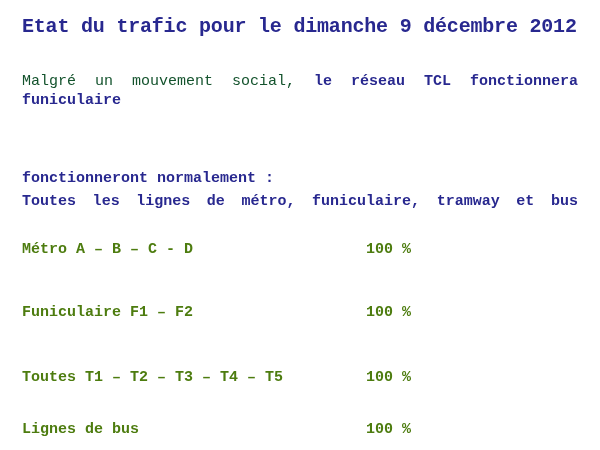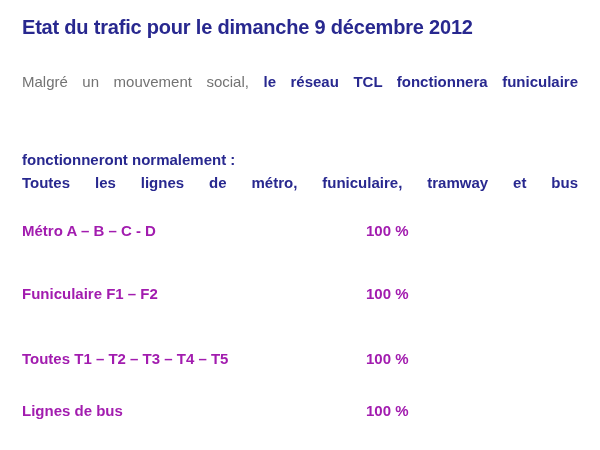--- a/index.html
+++ b/index.html
@@ -12,20 +12,21 @@
     height: 450px;
     overflow: hidden;
     font-family: "Liberation Sans", sans-serif;
   }
   .page {
     box-sizing: border-box;
     width: 600px;
     height: 450px;
     padding: 0 22px;
     background: #ffffff;
+    font-family: Liberation Mono, monospace;
   }
   .page-title {
     margin: 0;
     padding-top: 15px;
     font-size: 20px;
     line-height: 24px;
     font-weight: bold;
     color: #28288F;
     letter-spacing: -0.2px;
   }
@@ -37,42 +38,42 @@
   }
   .line {
     display: block;
   }
   .justify {
     text-align: justify;
     text-align-last: justify;
   }
   .light {
     font-weight: normal;
-    color: #737373;
+    color: #14532d;
   }
   .bold {
     font-weight: bold;
     color: #28288F;
   }
   .subheading {
     margin: 57px 0 0 0;
     font-size: 15px;
     line-height: 23px;
     font-weight: bold;
     color: #28288F;
   }
   .rows {
     margin-top: 28px;
   }
   .row {
     display: flex;
     font-size: 15px;
     line-height: 18px;
     font-weight: bold;
-    color: #a21caf;
+    color: #4d7c0f;
   }
   .row .label {
     width: 344px;
     flex: 0 0 344px;
   }
   .row:nth-child(2) { margin-top: 45px; }
   .row:nth-child(3) { margin-top: 47px; }
   .row:nth-child(4) { margin-top: 34px; }
 </style>
 </head>

